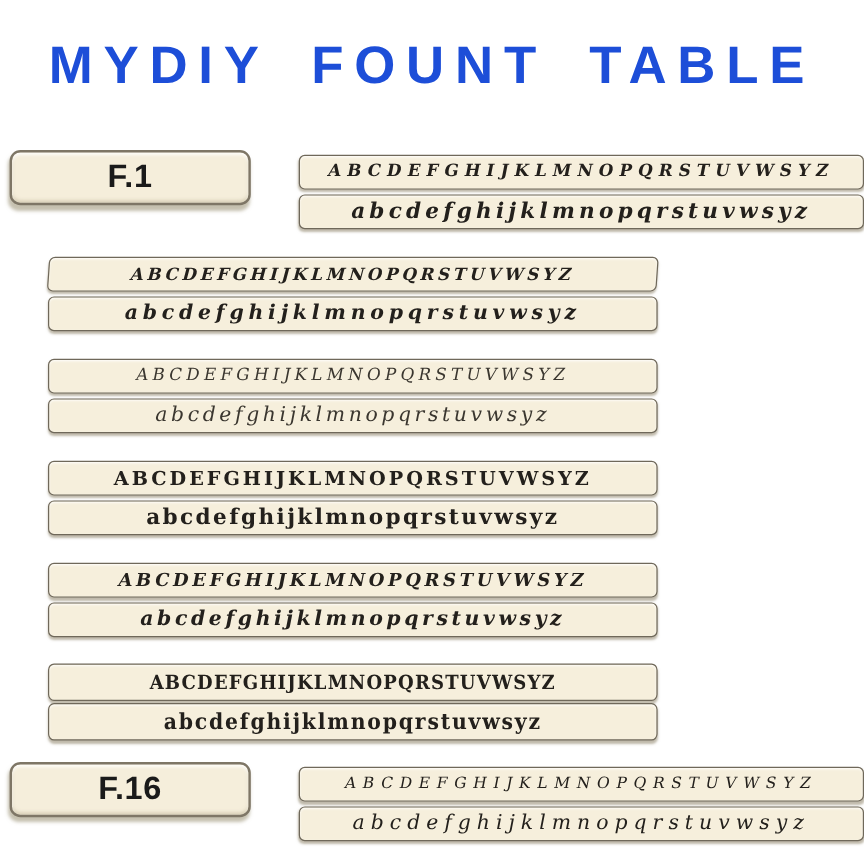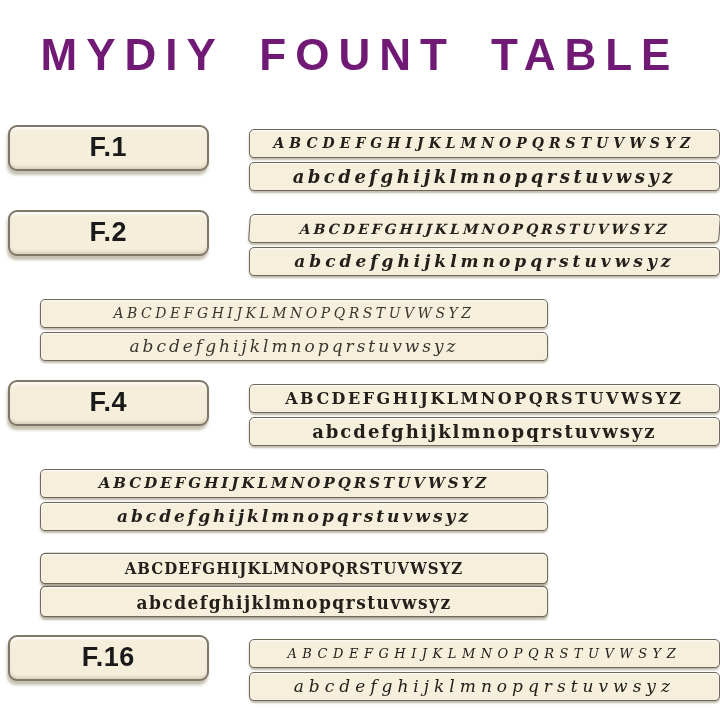--- a/index.html
+++ b/index.html
@@ -18,21 +18,21 @@
   .title {
     margin: 0;
     padding-top: 30px;
     height: 62px;
     text-align: center;
     font-family: "Liberation Sans", sans-serif;
     font-size: 44px;
     font-weight: 700;
     letter-spacing: 9px;
     word-spacing: 14px;
-    color: #701a75;
+    color: #1d4ed8;
     white-space: nowrap;
   }
   .rows {
     margin-top: 24px;
     display: flex;
     flex-direction: column;
     gap: 22px;
   }
   .row {
     display: flex;
@@ -117,40 +117,34 @@
       <div class="label-box">
         <span>F.1</span>
       </div>
       <div class="samples">
         <div class="strip upper">ABCDEFGHIJKLMNOPQRSTUVWSYZ</div>
         <div class="strip lower">abcdefghijklmnopqrstuvwsyz</div>
       </div>
     </div>
 
     <div class="row r-f2">
-      <div class="label-box">
-        <span>F.2</span>
-      </div>
       <div class="samples">
         <div class="strip upper">ABCDEFGHIJKLMNOPQRSTUVWSYZ</div>
         <div class="strip lower">abcdefghijklmnopqrstuvwsyz</div>
       </div>
     </div>
 
     <div class="row r-f3">
       <div class="samples">
         <div class="strip upper">ABCDEFGHIJKLMNOPQRSTUVWSYZ</div>
         <div class="strip lower">abcdefghijklmnopqrstuvwsyz</div>
       </div>
     </div>
 
     <div class="row r-f4">
-      <div class="label-box">
-        <span>F.4</span>
-      </div>
       <div class="samples">
         <div class="strip upper">ABCDEFGHIJKLMNOPQRSTUVWSYZ</div>
         <div class="strip lower">abcdefghijklmnopqrstuvwsyz</div>
       </div>
     </div>
 
     <div class="row r-f6">
       <div class="samples">
         <div class="strip upper">ABCDEFGHIJKLMNOPQRSTUVWSYZ</div>
         <div class="strip lower">abcdefghijklmnopqrstuvwsyz</div>

